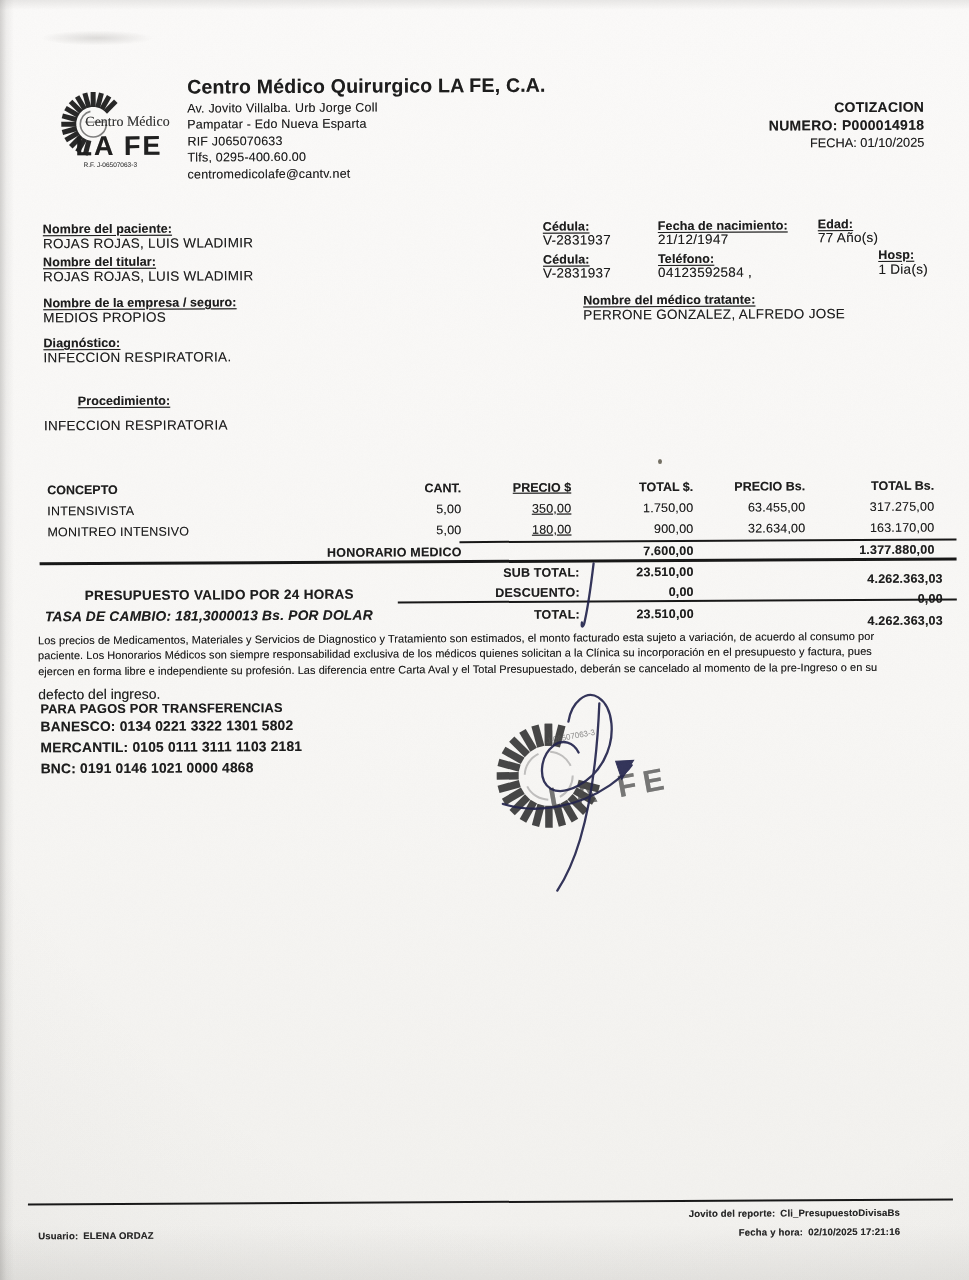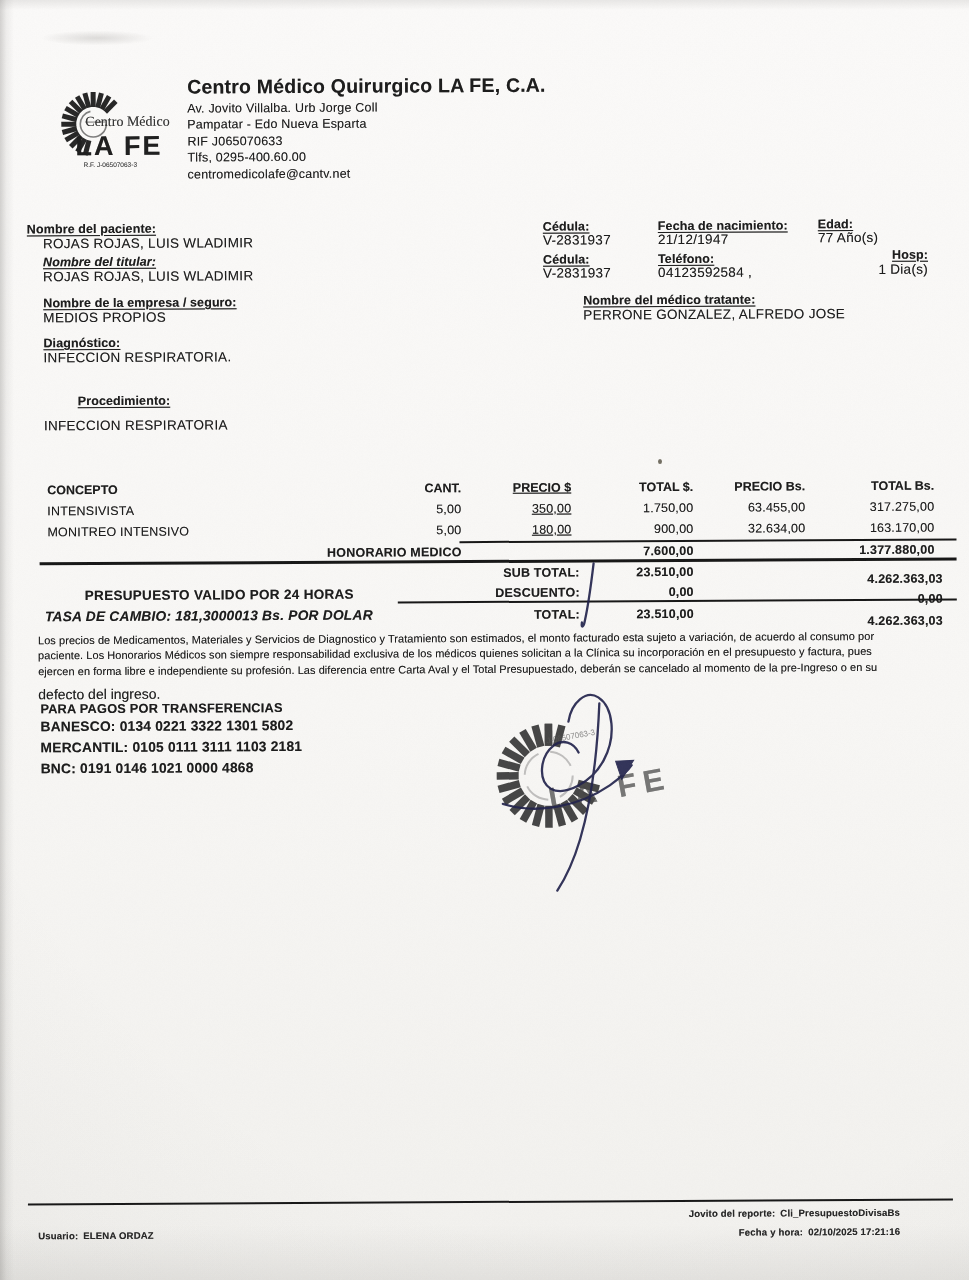--- a/index.html
+++ b/index.html
@@ -86,37 +86,42 @@
 
   <div class="abs company-name">Centro Médico Quirurgico LA FE, C.A.</div>
   <div class="abs address">
     <div>Av. Jovito Villalba. Urb Jorge Coll</div>
     <div>Pampatar - Edo Nueva Esparta</div>
     <div>RIF J065070633</div>
     <div>Tlfs, 0295-400.60.00</div>
     <div>centromedicolafe@cantv.net</div>
   </div>
 
-
-  <div class="abs lbl" style="left:29px;top:220px;">Nombre del paciente:</div>
+  <div class="abs quote-block">
+    <div class="quote-type">COTIZACION</div>
+    <div class="quote-number">NUMERO: P000014918</div>
+    <div class="quote-date">FECHA: 01/10/2025</div>
+  </div>
+
+  <div class="abs lbl" style="left:45px;top:220px;">Nombre del paciente:</div>
   <div class="abs val" style="left:45px;top:234px;">ROJAS ROJAS, LUIS WLADIMIR</div>
   <div class="abs lbl" style="left:545px;top:220px;">Cédula:</div>
   <div class="abs val" style="left:545px;top:233px;">V-2831937</div>
   <div class="abs lbl" style="left:660px;top:220px;">Fecha de nacimiento:</div>
   <div class="abs val" style="left:660px;top:233px;">21/12/1947</div>
   <div class="abs lbl" style="left:820px;top:219px;">Edad:</div>
   <div class="abs val" style="left:820px;top:232px;">77 Año(s)</div>
 
-  <div class="abs lbl" style="left:45px;top:253px;font-style:italic;">Nombre del titular:</div>
+  <div class="abs lbl" style="left:45px;top:253px;">Nombre del titular:</div>
   <div class="abs val" style="left:45px;top:267px;">ROJAS ROJAS, LUIS WLADIMIR</div>
   <div class="abs lbl" style="left:545px;top:253px;">Cédula:</div>
   <div class="abs val" style="left:545px;top:266px;">V-2831937</div>
   <div class="abs lbl" style="left:660px;top:253px;">Teléfono:</div>
   <div class="abs val" style="left:660px;top:266px;">04123592584 ,</div>
-  <div class="abs" style="right:39px;top:250px;text-align:right;">
+  <div class="abs" style="right:39px;top:250px;">
     <div class="lbl">Hosp:</div>
     <div class="val">1 Dia(s)</div>
   </div>
 
   <div class="abs lbl" style="left:45px;top:294px;">Nombre de la empresa / seguro:</div>
   <div class="abs val" style="left:45px;top:308px;">MEDIOS PROPIOS</div>
   <div class="abs lbl" style="left:585px;top:294px;">Nombre del médico tratante:</div>
   <div class="abs val" style="left:585px;top:308px;">PERRONE GONZALEZ, ALFREDO JOSE</div>
 
   <div class="abs lbl" style="left:45px;top:334px;">Diagnóstico:</div>

